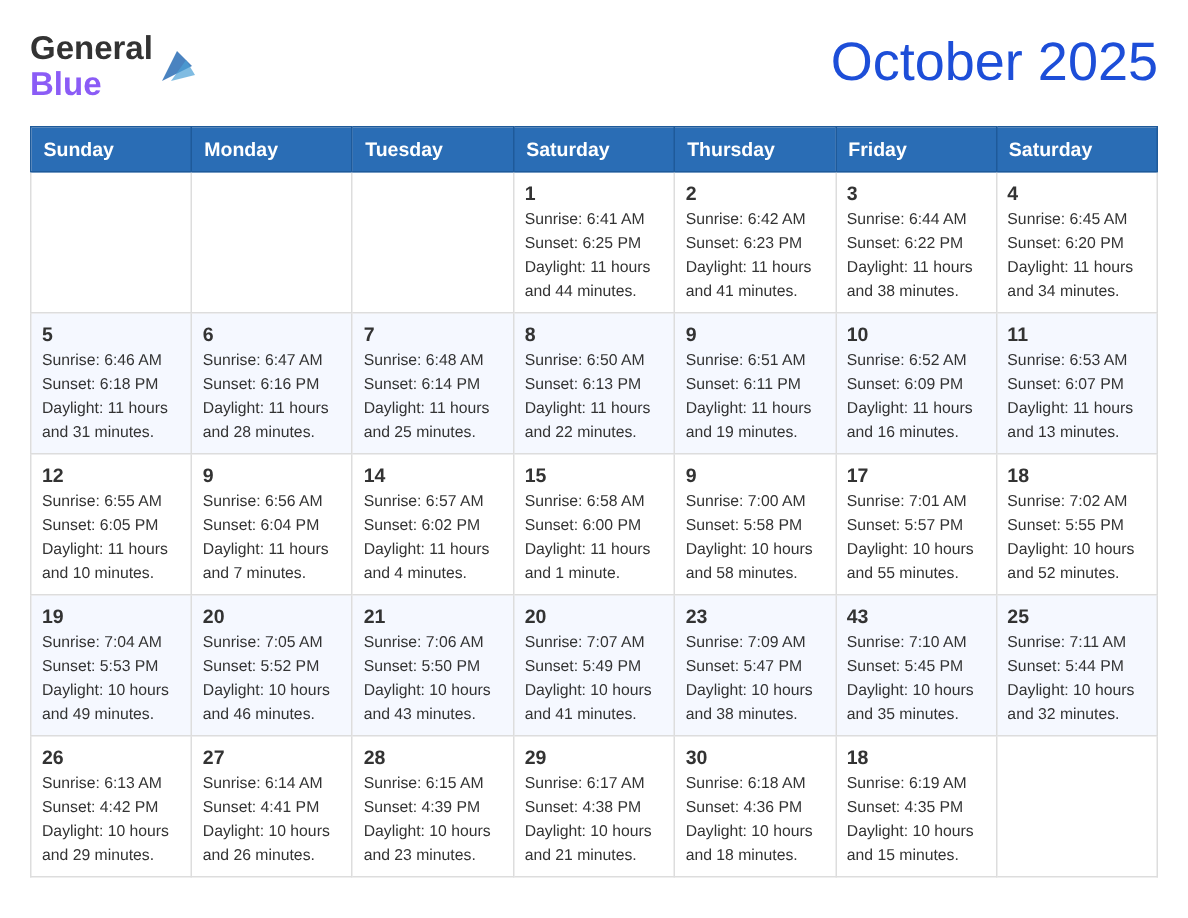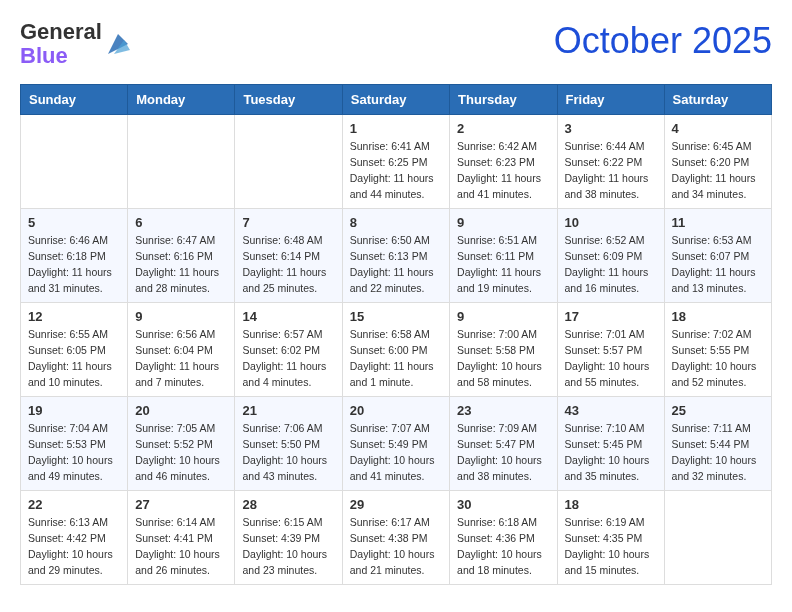--- a/index.html
+++ b/index.html
@@ -229,21 +229,21 @@
           <span class="day-number">43</span>
           <div class="day-info">Sunrise: 7:10 AM<br>Sunset: 5:45 PM<br>Daylight: 10 hours and 35 minutes.</div>
         </td>
         <td>
           <span class="day-number">25</span>
           <div class="day-info">Sunrise: 7:11 AM<br>Sunset: 5:44 PM<br>Daylight: 10 hours and 32 minutes.</div>
         </td>
       </tr>
       <tr>
         <td>
-          <span class="day-number">22</span>
+          <span class="day-number">26</span>
           <div class="day-info">Sunrise: 6:13 AM<br>Sunset: 4:42 PM<br>Daylight: 10 hours and 29 minutes.</div>
         </td>
         <td>
           <span class="day-number">27</span>
           <div class="day-info">Sunrise: 6:14 AM<br>Sunset: 4:41 PM<br>Daylight: 10 hours and 26 minutes.</div>
         </td>
         <td>
           <span class="day-number">28</span>
           <div class="day-info">Sunrise: 6:15 AM<br>Sunset: 4:39 PM<br>Daylight: 10 hours and 23 minutes.</div>
         </td>

